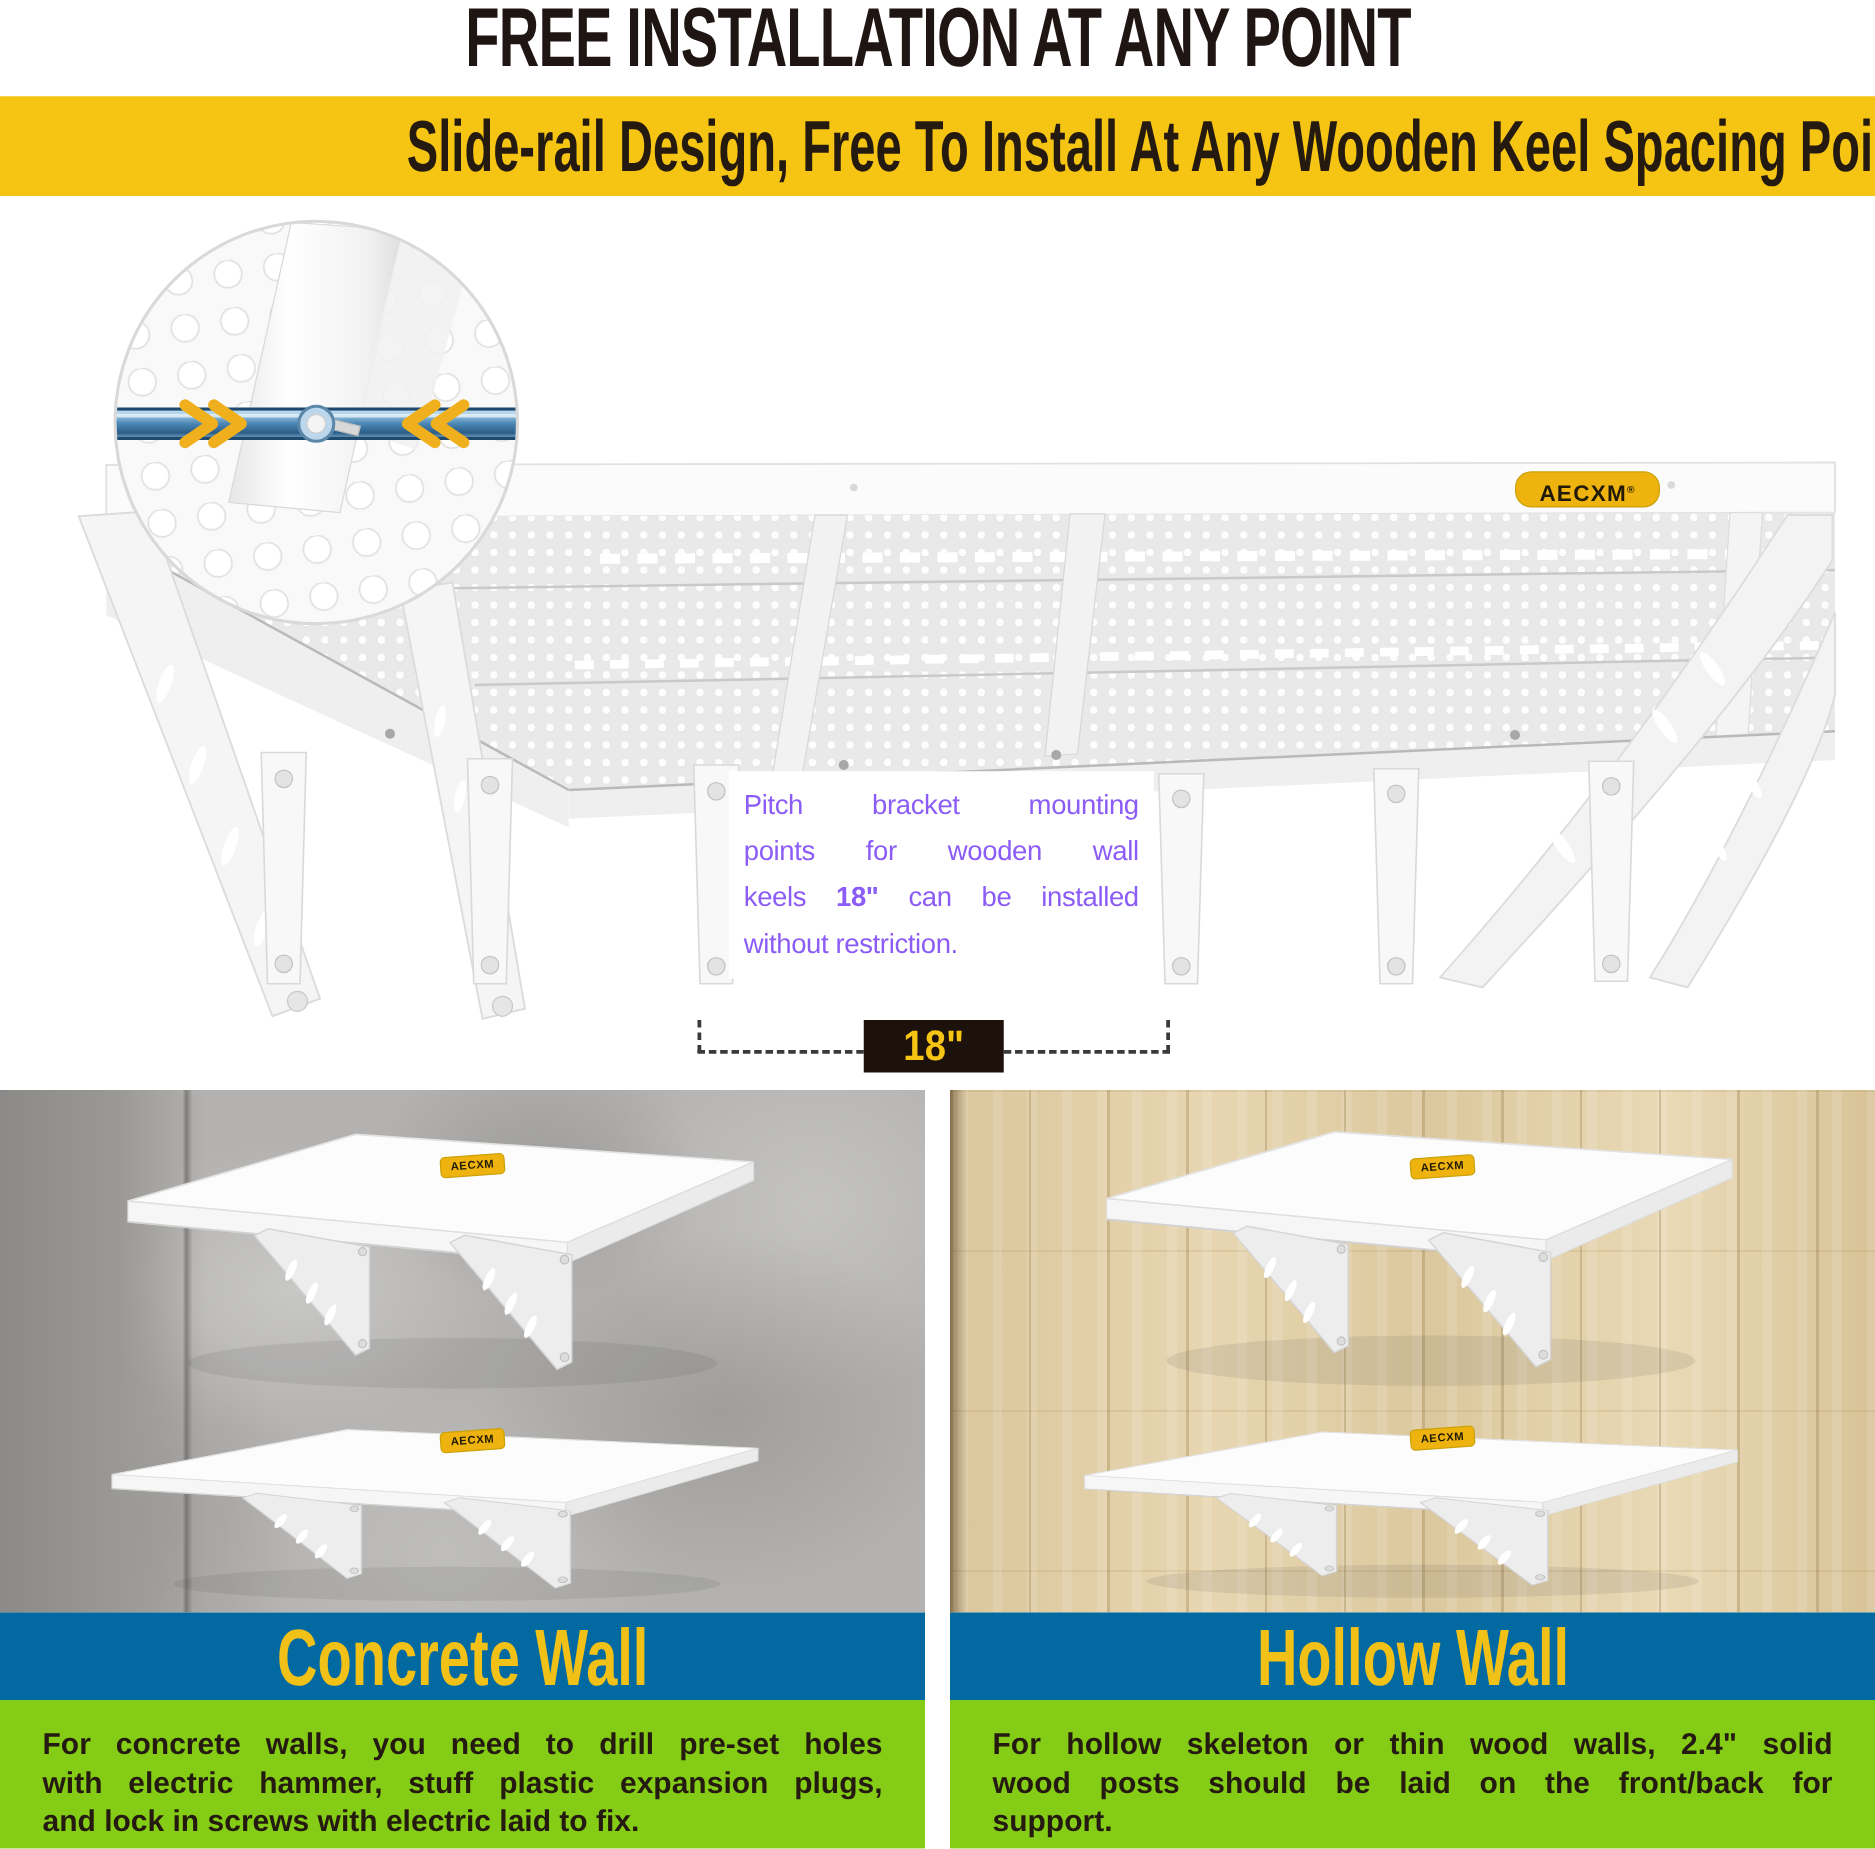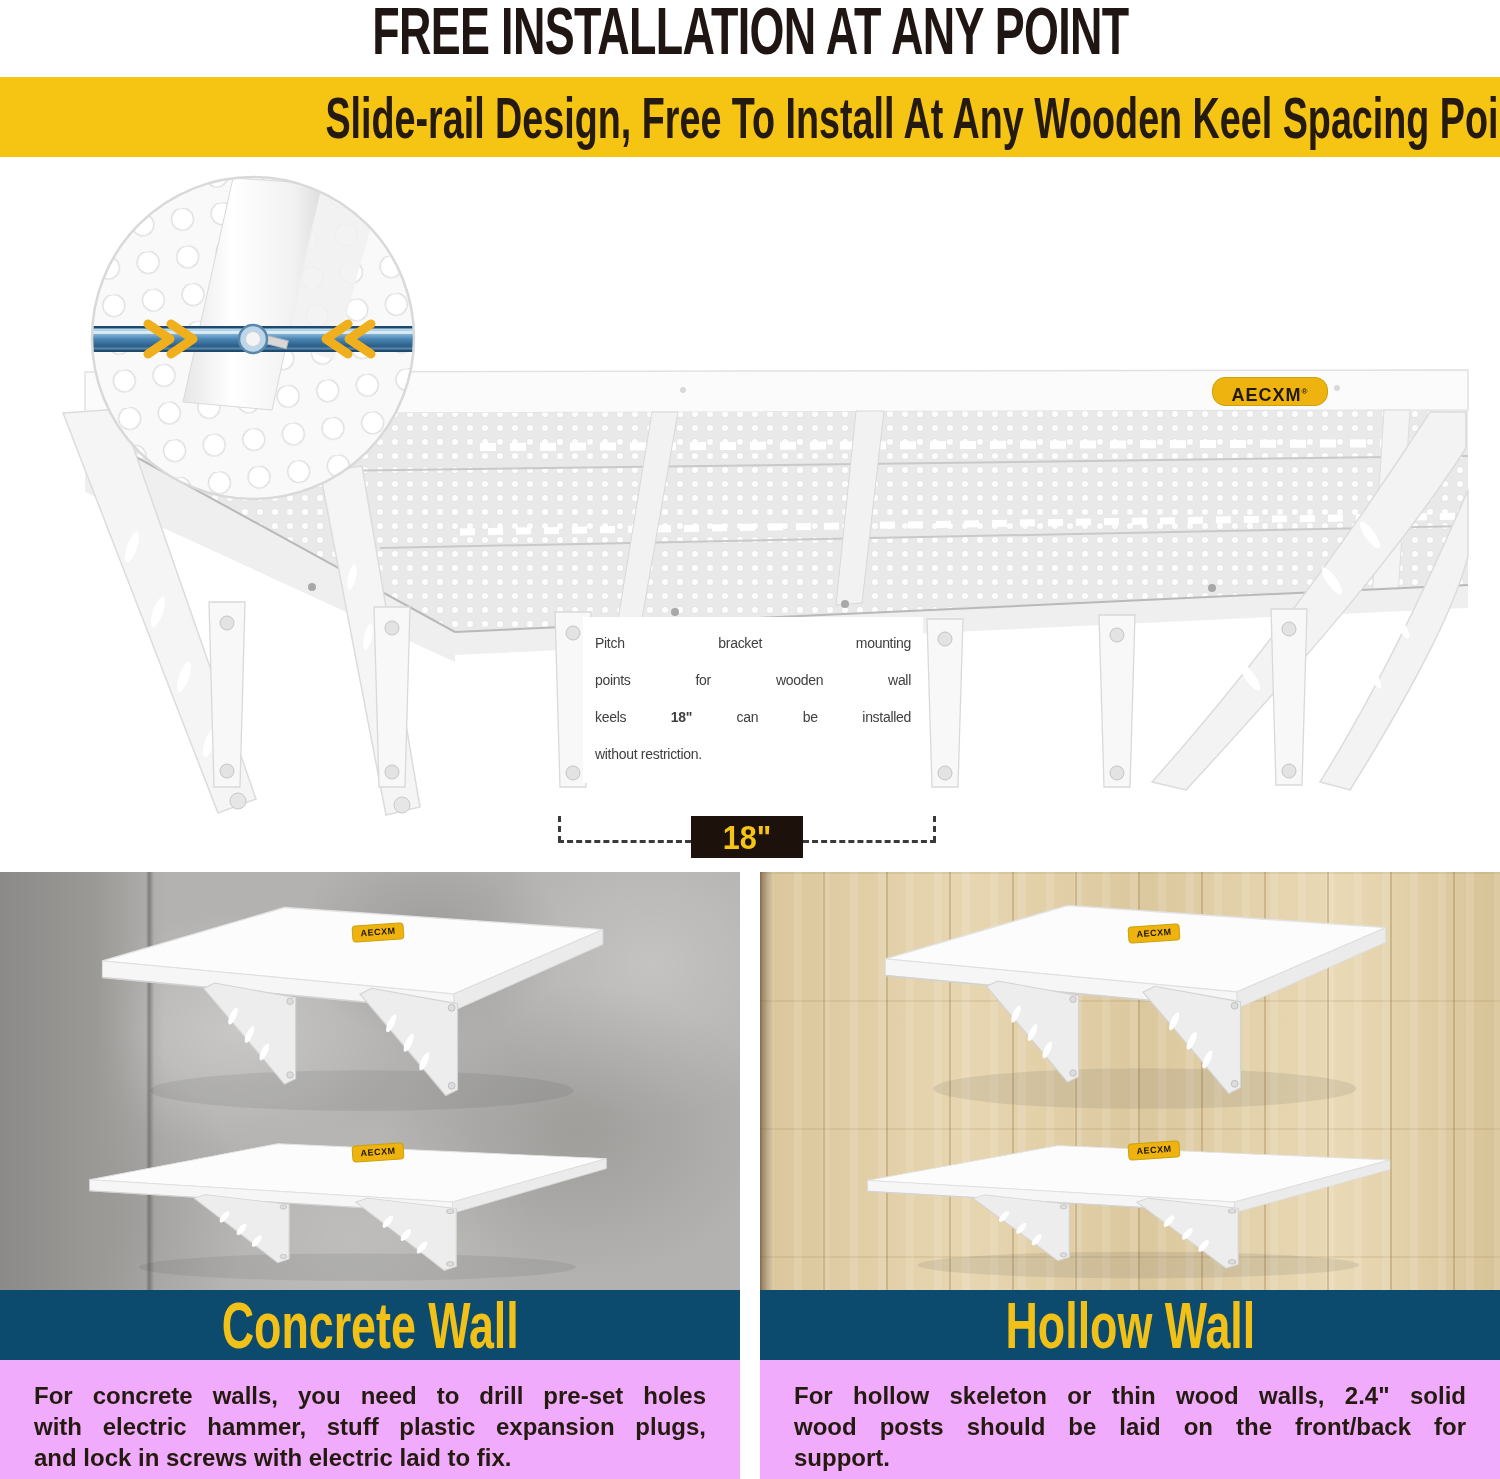--- a/index.html
+++ b/index.html
@@ -25,21 +25,21 @@
   .brand-main { left:1212px; top:220px; width:116px; height:29px; font-size:18px; line-height:27px; letter-spacing:1px;border-radius:13px; }
   .brand-small { width:52px; height:17px; font-size:9px; line-height:15px; letter-spacing:.5px; transform:rotate(-4deg); }
   .brand-label sup { font-size:.45em; vertical-align:super; }
 
   .description { position:absolute; left:430px; top:52px; width:1052px; color:#060606; font-weight:bold;
                  font-size:35px; line-height:47px; }
   .jline { text-align:justify; text-align-last:justify; white-space:nowrap; }
   .jline-last { text-align:left; white-space:nowrap; }
 
   .callout { position:absolute; left:583px; top:460px; width:340px; background:#ffffff; padding:8px 12px 10px 12px;
-             font-size:14px; line-height:37px; color:#404040; letter-spacing:-0.3px; }
+             font-size:22px; line-height:37px; color:#8b5cf6; letter-spacing:-0.3px; }
   .callout .jline, .callout .jline-last { line-height:37px; }
 
   .measure { position:absolute; left:558px; top:657px; width:378px; height:46px; }
   .measure .dim-line { position:absolute; left:0; right:0; top:26px; border-top:3px dashed #3a3a3a; }
   .measure .tick { position:absolute; top:2px; height:26px; width:0; border-left:3px dashed #3a3a3a; }
   .measure .tick.left { left:0; } .measure .tick.right { right:0; }
   .measure .dim-box { position:absolute; left:133px; top:2px; width:112px; height:42px; background:#1d120b;
                       text-align:center; }
   .measure .dim-box span { display:inline-block; color:#F6C514; font-weight:bold; font-size:34px; line-height:42px;
                            transform:scaleX(.9); }
@@ -65,24 +65,24 @@
   .photo.wood {
     background-color:#e2d0ab;
     background-image:
       linear-gradient(90deg, rgba(60,40,20,.45), rgba(60,40,20,0) 14px),
       repeating-linear-gradient(90deg, rgba(146,116,66,.30) 0 2px, rgba(0,0,0,0) 2px 63px),
       repeating-linear-gradient(90deg, rgba(255,255,255,.12) 6px 14px, rgba(0,0,0,0) 14px 34px),
       repeating-linear-gradient(180deg, rgba(146,116,66,.14) 0 2px, rgba(0,0,0,0) 2px 128px),
       linear-gradient(90deg, #dbc69c, #e7d6b1 28%, #dcc89e 52%, #e9d9b5 78%, #d8c397);
   }
 
-  .band-title { position:relative; width:740px; height:70px; background:#0c4a6e; text-align:center; }
+  .band-title { position:relative; width:740px; height:70px; background:#0369a1; text-align:center; }
   .band-title span { display:inline-block; white-space:nowrap; color:#F2C117; font-weight:bold; font-size:64px;
                      line-height:72px; transform:scaleX(.7); transform-origin:center; }
-  .band-caption { position:relative; width:740px; height:119px; background:#f0abfc; padding:20px 34px 0 34px;
+  .band-caption { position:relative; width:740px; height:119px; background:#84cc16; padding:20px 34px 0 34px;
                   color:#241a10; font-weight:bold; font-size:24px; line-height:31px; }
 </style>
 </head>
 <body>
 
 <div class="canvas">
 
   <svg width="0" height="0" style="position:absolute" aria-hidden="true">
     <defs>
       <pattern id="pdots" width="15" height="14" patternUnits="userSpaceOnUse">

